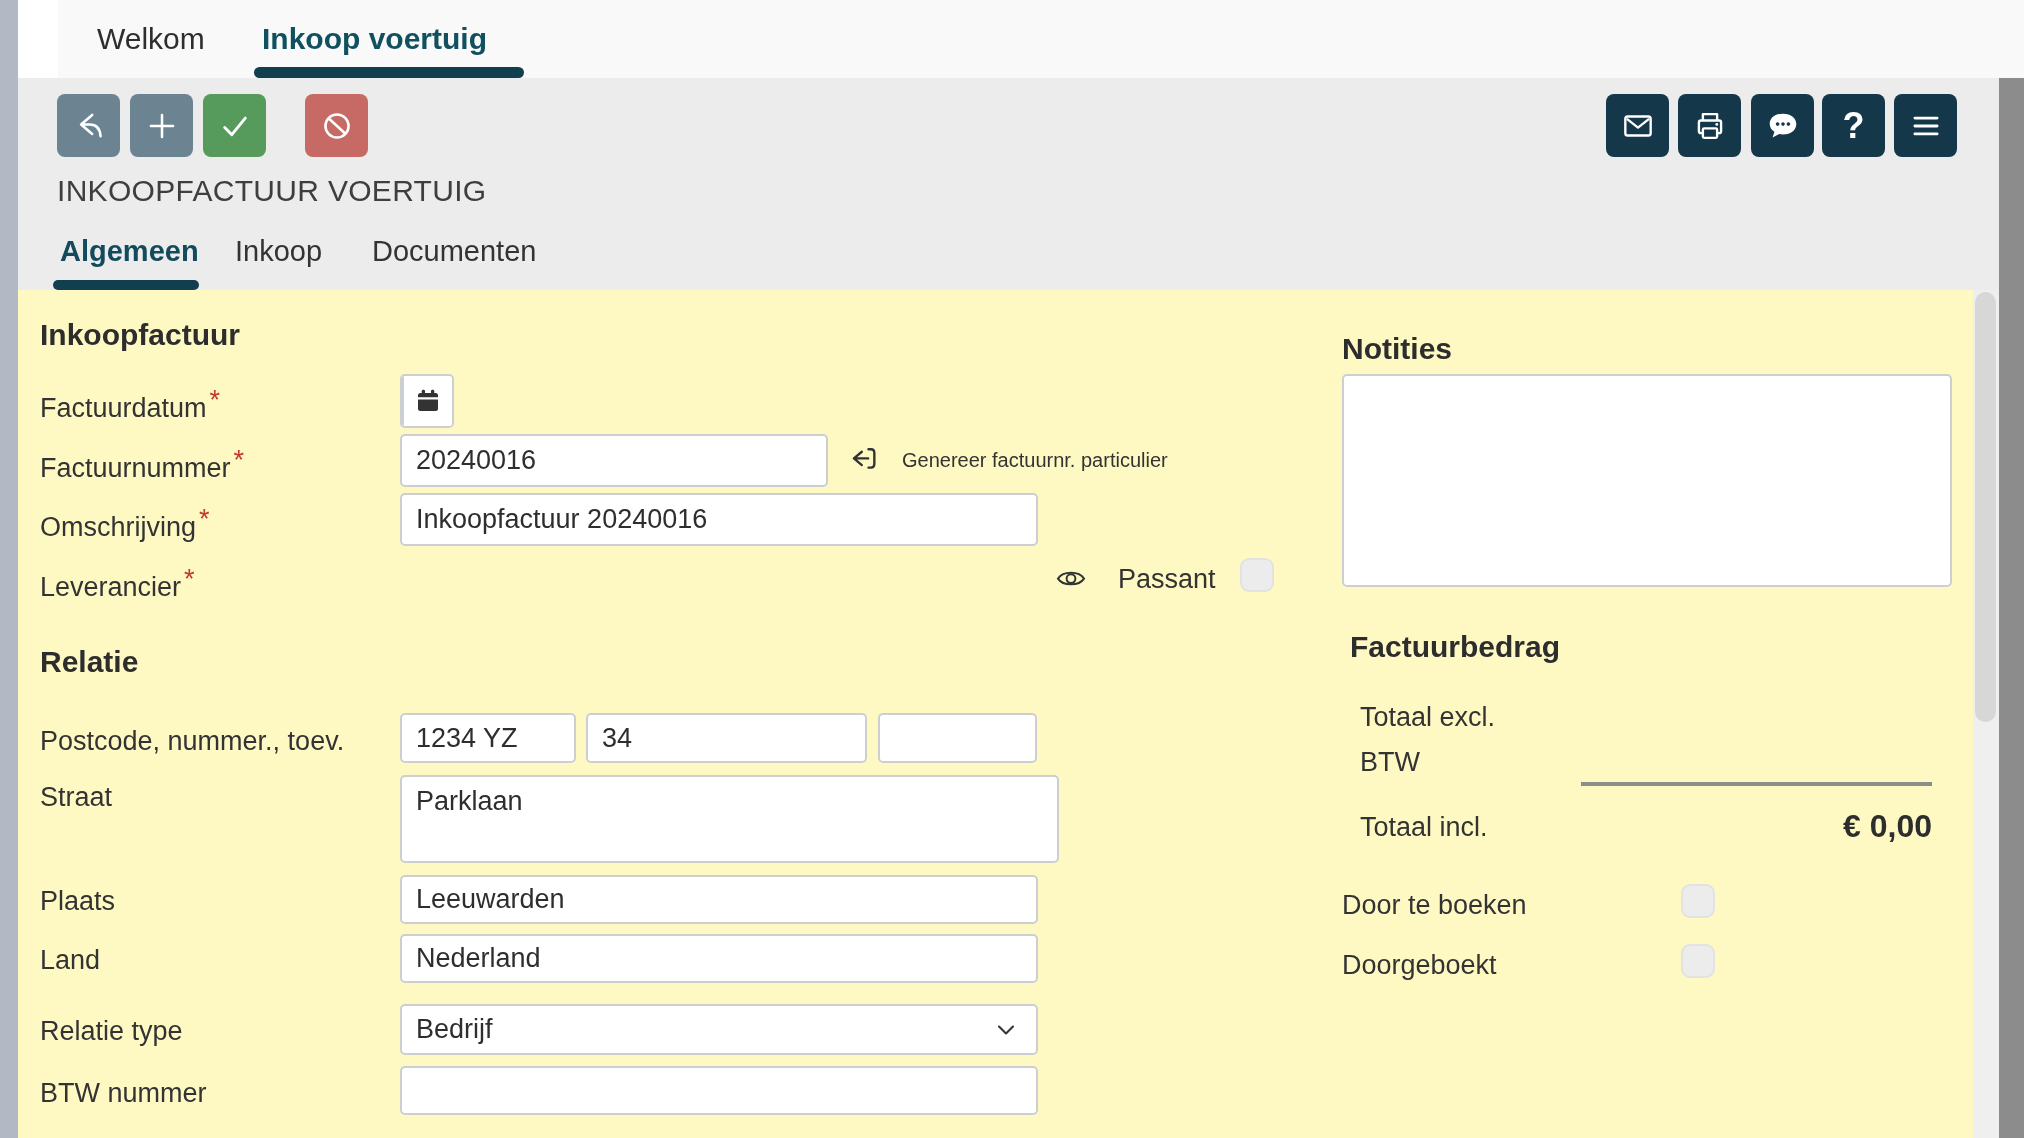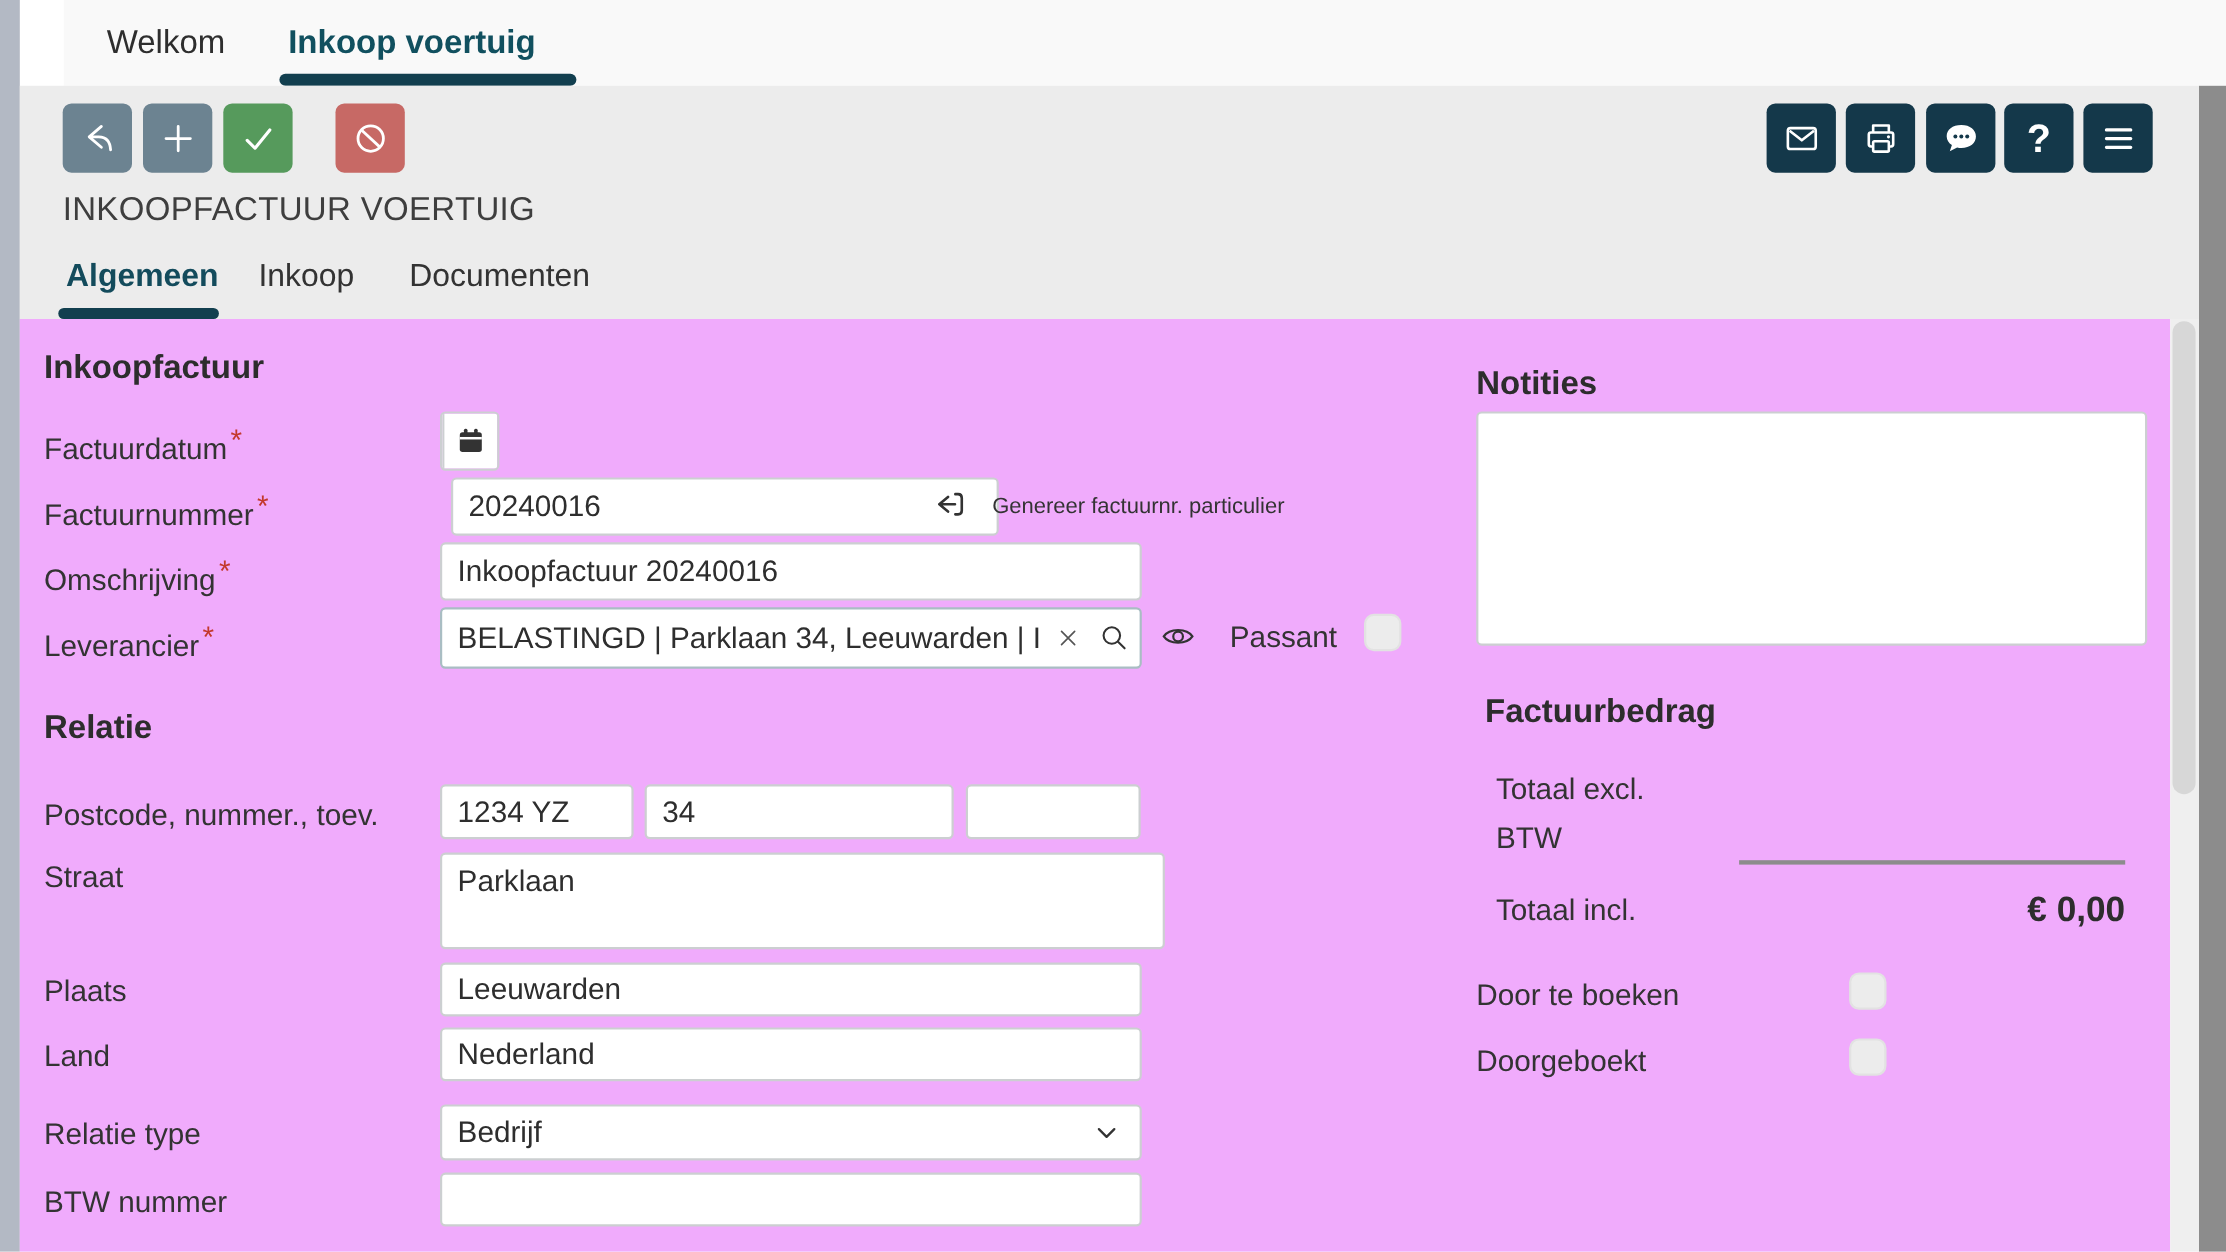--- a/index.html
+++ b/index.html
@@ -5,21 +5,21 @@
   html,body{margin:0;padding:0;background:#fff;}
   .app{position:relative;width:2024px;height:1138px;overflow:hidden;
        font-family:"Liberation Sans",sans-serif;color:#333;}
   .abs{position:absolute;box-sizing:border-box;}
 
   
   .edge-left{left:0;top:0;width:18px;height:1138px;background:#B3B9C4;}
   .scroll-outer{left:1999px;top:0;width:25px;height:1138px;background:#8C8C8C;}
   .tabstrip{left:18px;top:0;width:1981px;height:78px;background:#F9F9F9;margin-left:40px;}
   .header{left:18px;top:78px;width:1981px;height:212px;background:#ECECEC;}
-  .content{left:18px;top:290px;width:1955px;height:848px;background:#f0abfc;}
+  .content{left:18px;top:290px;width:1955px;height:848px;background:#fef9c3;}
   .scroll-track{left:1973px;top:290px;width:26px;height:848px;background:#EFEFEF;}
   .scroll-thumb{position:absolute;left:2px;top:2px;width:21px;height:430px;
                 border-radius:11px;background:#D7D7D7;}
 
   
   .wtab{top:0;height:78px;display:flex;align-items:center;font-size:30px;cursor:default;}
   .wtab-welkom{left:39px;color:#2E2E2E;}
   .wtab-active{left:204px;color:#11505F;font-weight:bold;}
   .wtab-underline{left:196px;top:67px;width:270px;height:11px;background:#123F4F;border-radius:8px;}
 
@@ -156,50 +156,36 @@
           <rect x="7" y="3" width="2.6" height="4.5" rx="1.1" fill="#333"></rect>
           <rect x="14.4" y="3" width="2.6" height="4.5" rx="1.1" fill="#333"></rect>
           <rect x="4" y="9" width="16" height="1.8" fill="#fff"></rect>
         </svg>
       </div>
     </div>
 
     <div class="abs lbl" style="left:22px;top:155px;">
       <span>Factuurnummer</span><span class="req">*</span>
     </div>
-    <input class="abs inp" style="left: 392px; top: 144px; width: 498px; height: 53px;" type="text" value="20240016">
+    <input class="abs inp" style="left: 382px; top: 144px; width: 428px; height: 53px;" type="text" value="20240016">
     <div class="abs genlink" style="left:828px;top:148px;height:44px;">
       <svg viewBox="0 0 24 24" style="width:38px;height:38px;">
         <path d="M14.2 5.2 H15.8 C17.4 5.2 17.9 5.8 17.9 7.4 V14.6 C17.9 16.2 17.4 16.8 15.8 16.8 H14.2" fill="none" stroke="#333" stroke-width="1.5" stroke-linecap="round"></path>
         <path d="M5 11 H14 M5 11 L10 6.8 M5 11 L10 15.2" fill="none" stroke="#333" stroke-width="1.5" stroke-linecap="round" stroke-linejoin="round"></path>
       </svg>
       <span>Genereer factuurnr. particulier</span>
     </div>
 
     <div class="abs lbl" style="left:22px;top:214px;">
       <span>Omschrijving</span><span class="req">*</span>
     </div>
     <input class="abs inp" style="left: 382px; top: 203px; width: 638px; height: 53px;" type="text" value="Inkoopfactuur 20240016">
 
     <div class="abs lbl" style="left:22px;top:274px;">
       <span>Leverancier</span><span class="req">*</span>
-    </div>
-    <div class="abs lookup" style="left:382px;top:262px;width:638px;height:56px;">
-      <div class="txt">BELASTINGD  | Parklaan 34, Leeuwarden | I</div>
-      <div class="icobtn" style="width:38px;height:100%;">
-        <svg viewBox="0 0 24 24" style="width:26px;height:26px;">
-          <path d="M6.5 6.5 L17.5 17.5 M17.5 6.5 L6.5 17.5" stroke="#555" stroke-width="1.4" stroke-linecap="round"></path>
-        </svg>
-      </div>
-      <div class="icobtn" style="width:46px;height:100%;">
-        <svg viewBox="0 0 24 24" style="width:30px;height:30px;">
-          <circle cx="10.2" cy="10.2" r="6" fill="none" stroke="#333" stroke-width="1.5"></circle>
-          <path d="M14.7 14.7 L19.5 19.5" stroke="#333" stroke-width="1.5" stroke-linecap="round"></path>
-        </svg>
-      </div>
     </div>
     <div class="abs icobtn" style="left:1030px;top:270px;width:46px;height:40px;">
       <svg viewBox="0 0 24 24" style="width:42px;height:34px;">
         <path d="M2.8 11 C6.4 5.6 17.6 5.6 21.2 11 C17.6 16.4 6.4 16.4 2.8 11 Z" fill="none" stroke="#333" stroke-width="1.4"></path>
         <circle cx="12" cy="11" r="3.1" fill="none" stroke="#333" stroke-width="1.4"></circle>
       </svg>
     </div>
     <div class="abs lbl" style="left:1100px;top:274px;">Passant</div>
     <div class="abs chk" style="left:1222px;top:268px;"></div>
 

